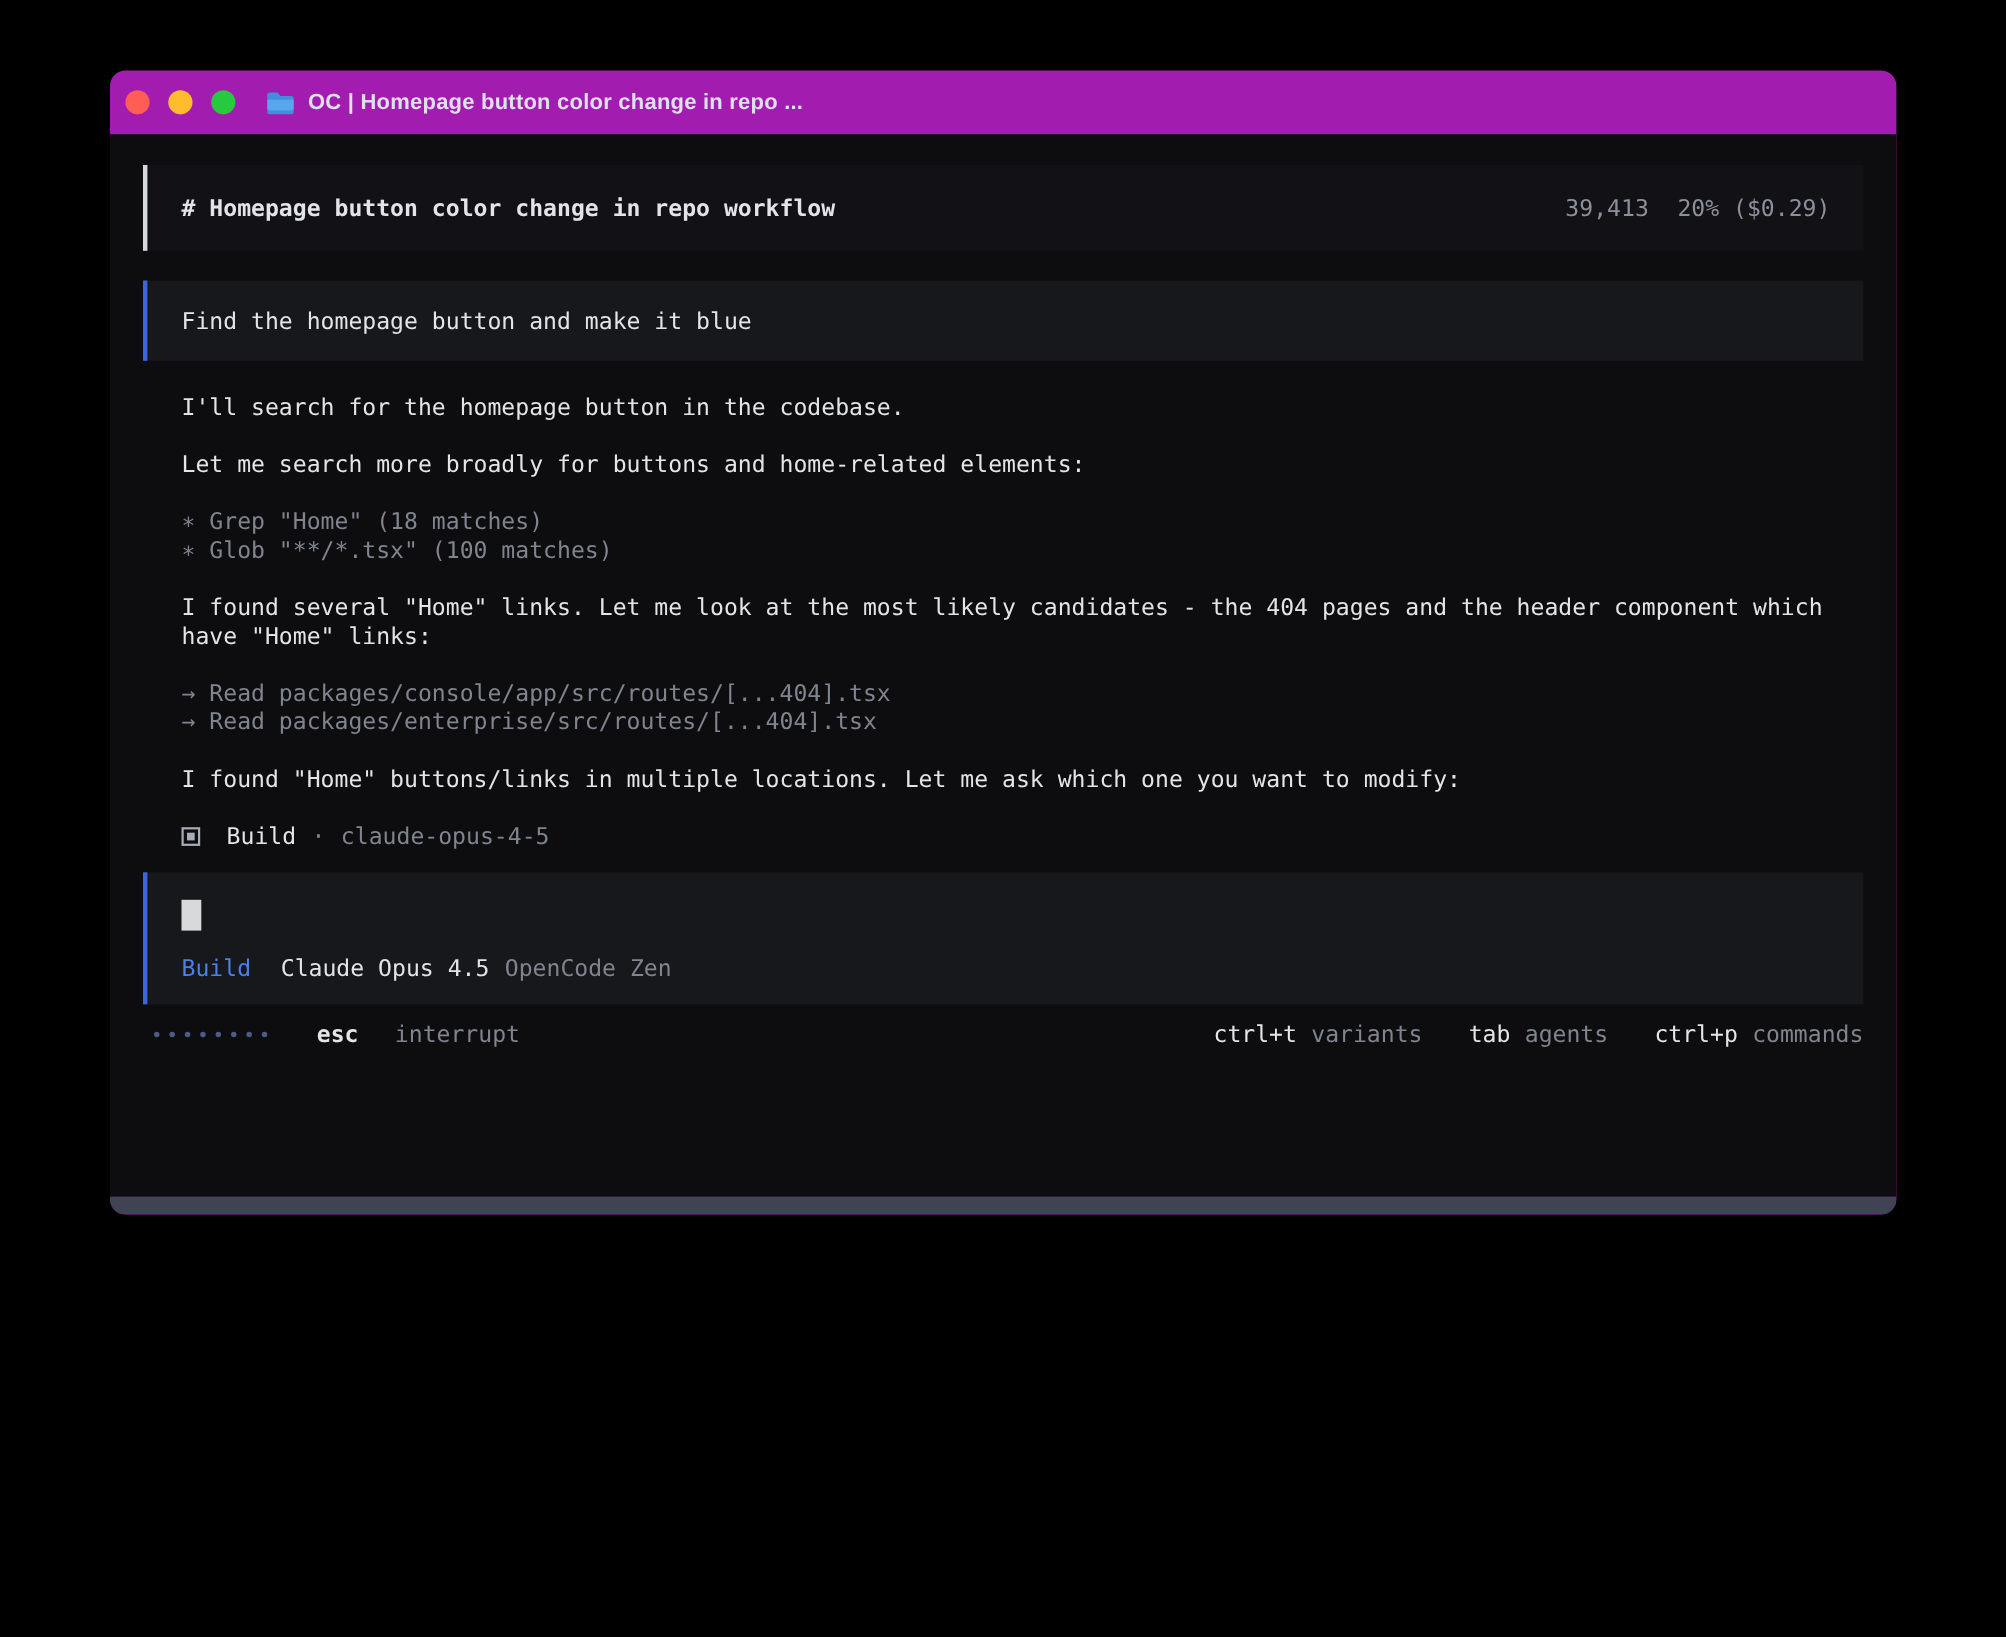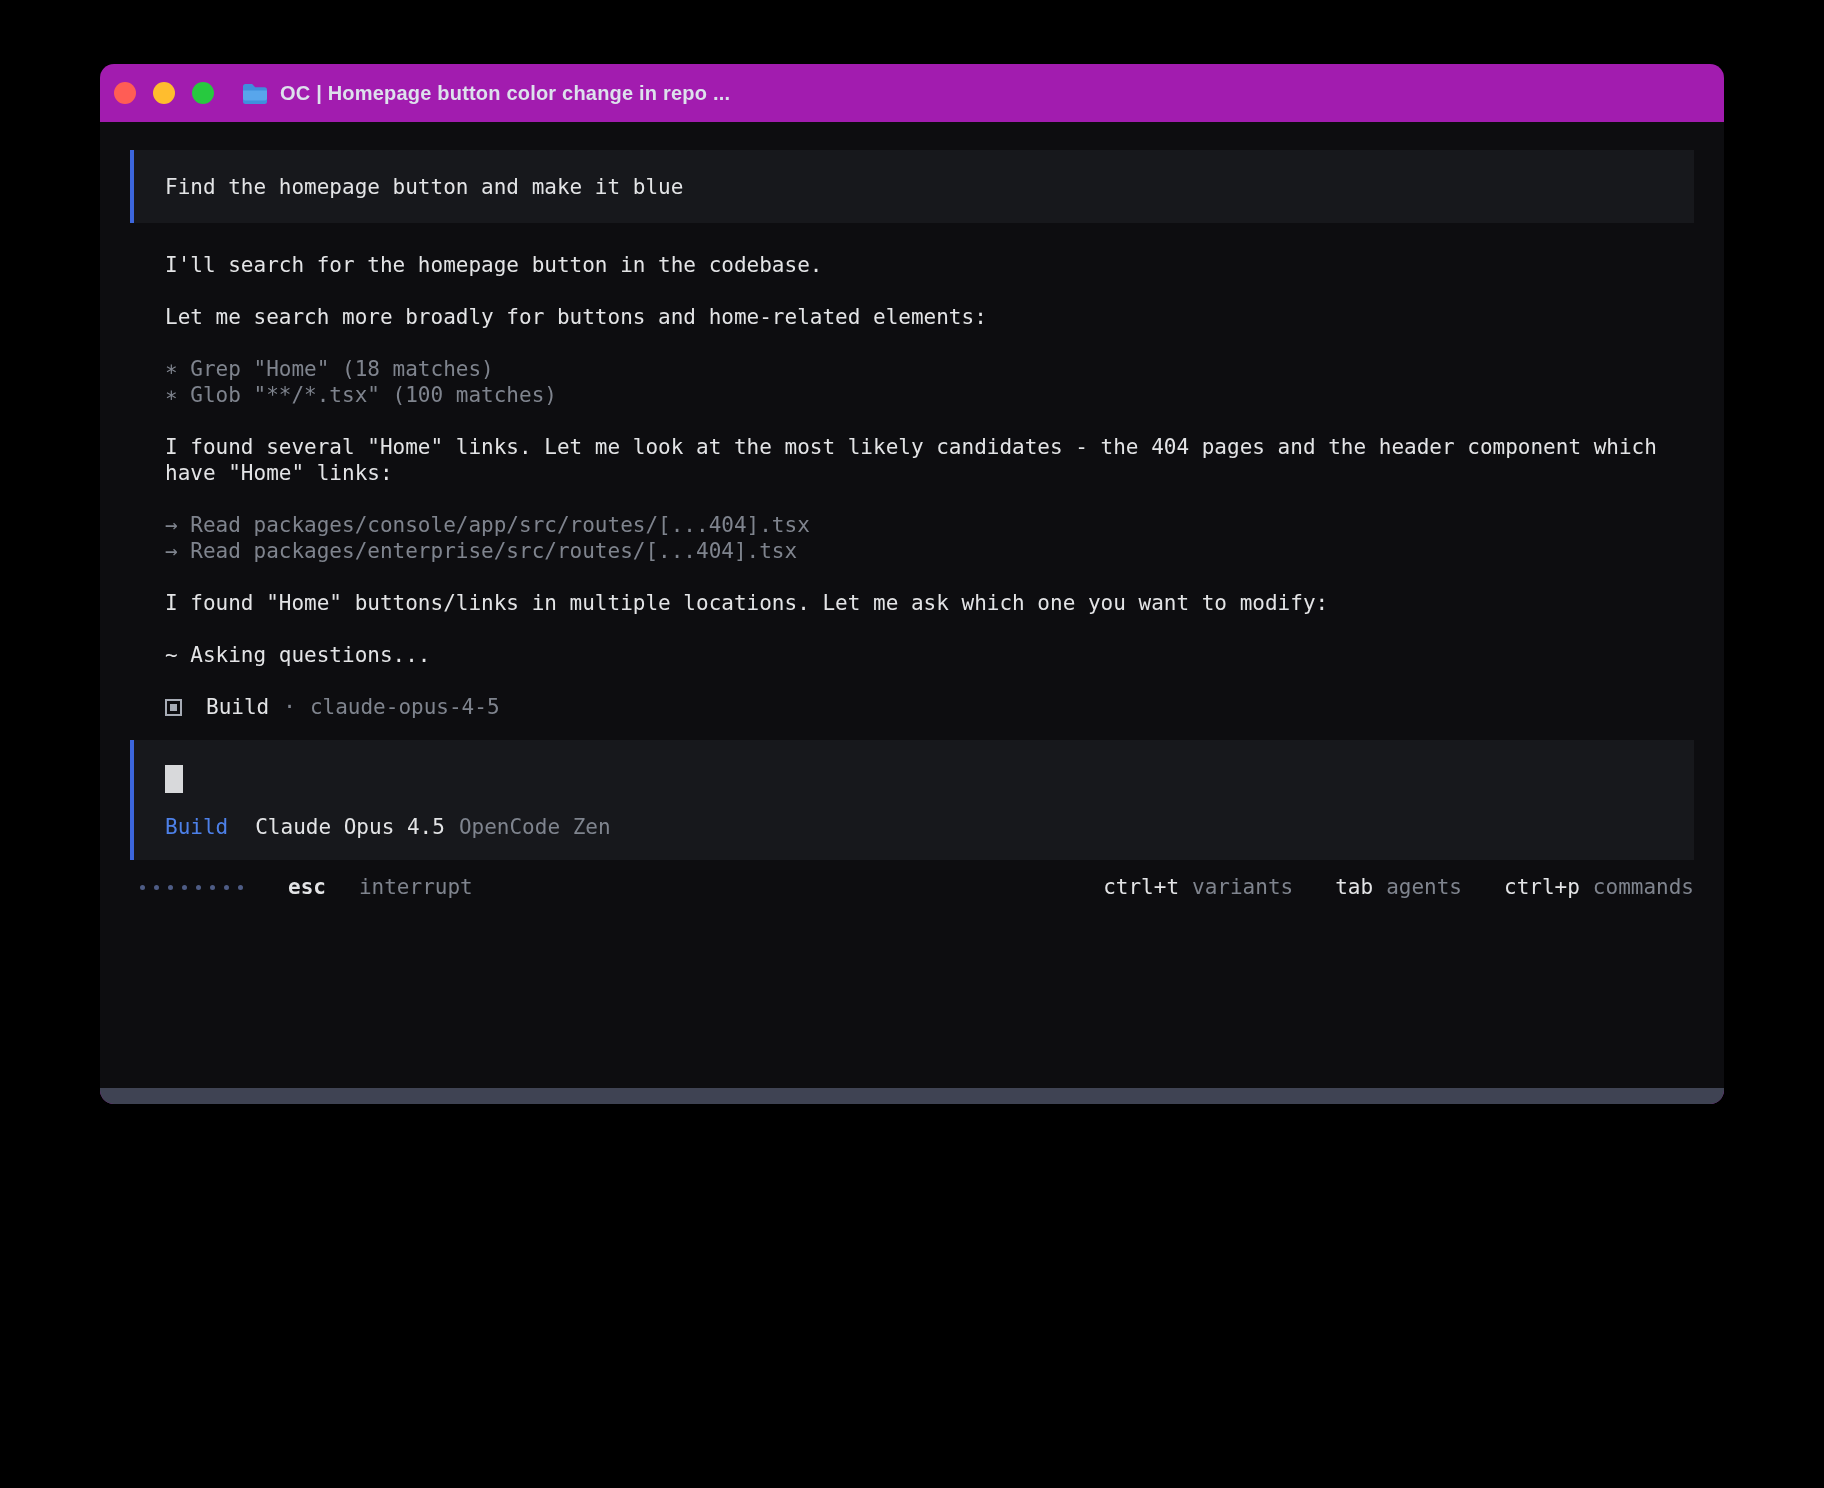--- a/index.html
+++ b/index.html
@@ -94,20 +94,27 @@
       <svg width="28" height="22" viewBox="0 0 28 22">
         <path d="M2 4.5 a2.5 2.5 0 0 1 2.5 -2.5 h6.6 l3.1 3.2 h9.3 a2.5 2.5 0 0 1 2.5 2.5 v11.8 a2.5 2.5 0 0 1 -2.5 2.5 h-19 a2.5 2.5 0 0 1 -2.5 -2.5 z" fill="#3f8fdd"></path>
         <path d="M2 8.6 h24 v7.4 a2.5 2.5 0 0 1 -2.5 2.5 h-19 a2.5 2.5 0 0 1 -2.5 -2.5 z" fill="#58a6ec"></path>
       </svg>
     </span>
     <span class="win-title">OC | Homepage button color change in repo ...</span>
   </div>
 
   <div class="terminal">
 
+    <div class="session-header">
+      <span class="session-title"># Homepage button color change in repo workflow</span>
+      <span class="session-stats">
+        <span>39,413</span>
+        <span class="stat-gap">20% ($0.29)</span>
+      </span>
+    </div>
 
     <div class="user-message">
       <span>Find the homepage button and make it blue</span>
     </div>
 
     <div class="transcript">
       <p class="t-text">I'll search for the homepage button in the codebase.</p>
 
 
       <p class="t-text">Let me search more broadly for buttons and home-related elements:</p>
@@ -119,21 +126,20 @@
 
       <p class="t-text">I found several "Home" links. Let me look at the most likely candidates - the 404 pages and the header component which have "Home" links:</p>
 
       <div class="t-tools">
         <div class="t-line">→ Read packages/console/app/src/routes/[...404].tsx</div>
         <div class="t-line">→ Read packages/enterprise/src/routes/[...404].tsx</div>
       </div>
 
       <p class="t-text">I found "Home" buttons/links in multiple locations. Let me ask which one you want to modify:</p>
 
-      <p class="t-status">~ Asking questions...</p>
 
       <div class="agent-badge">
         <span class="badge-icon"></span>
         <span class="badge-name">Build</span>
         <span class="badge-sep">·</span>
         <span class="badge-model">claude-opus-4-5</span>
       </div>
     </div>
 
     <div class="prompt-box">

